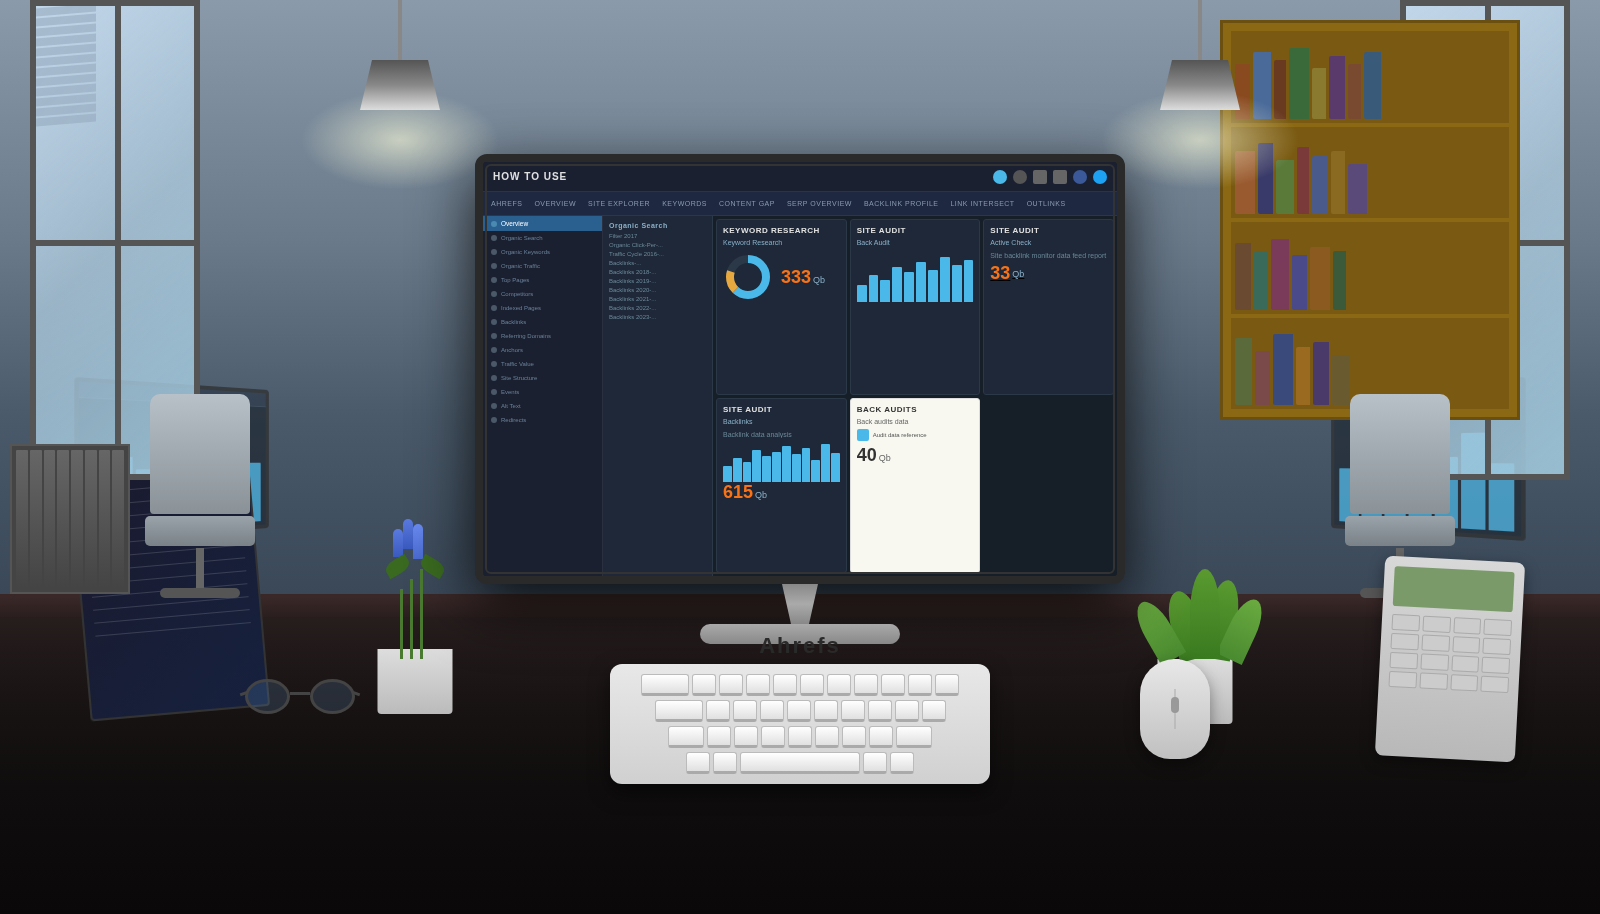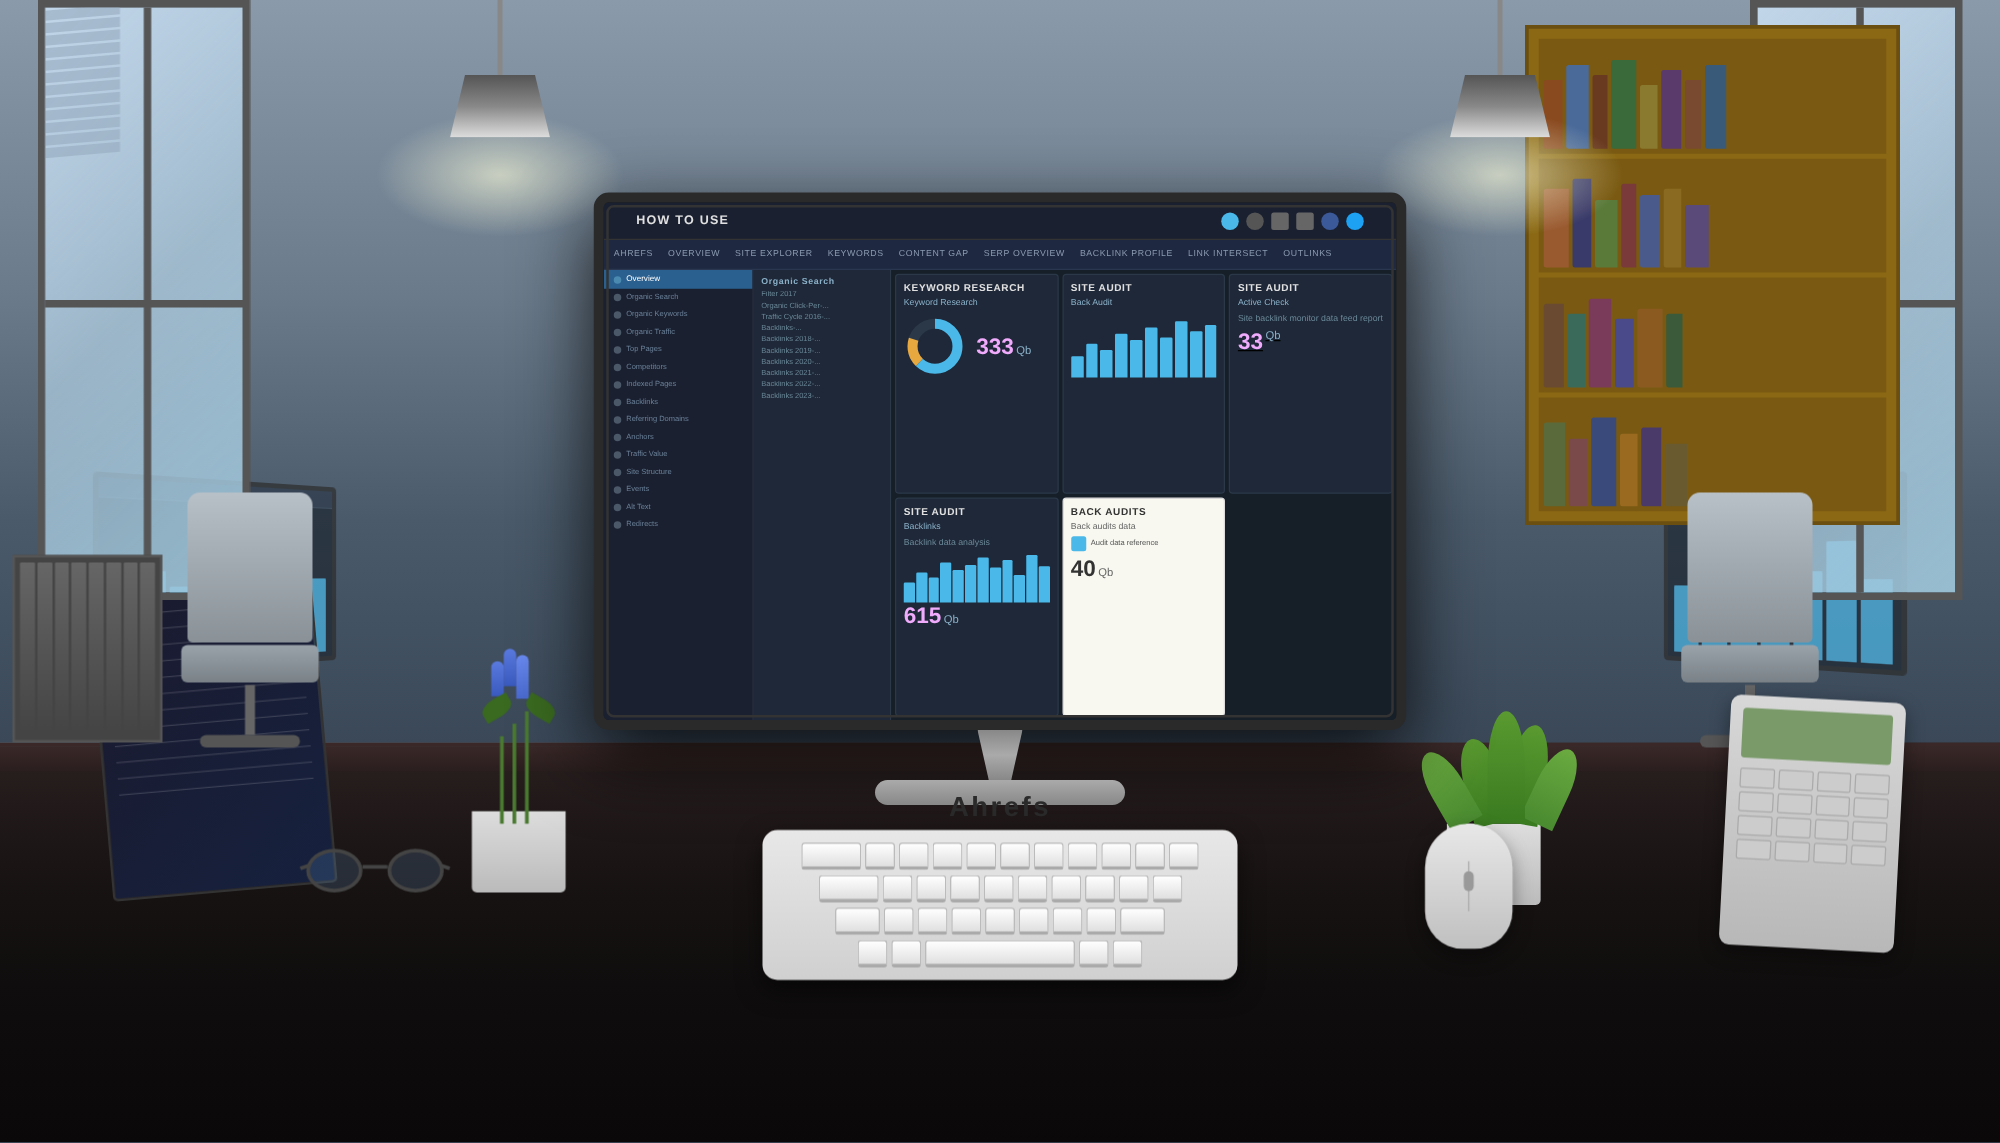--- a/index.html
+++ b/index.html
@@ -330,21 +330,21 @@
       display: flex;
       flex-direction: column;
     }
 
     
     .screen-topbar {
       background: #1a2030;
       height: 30px;
       display: flex;
       align-items: center;
-      padding: 0 26px;
+      padding: 0 10px;
       gap: 8px;
       border-bottom: 1px solid #333;
     }
 
     .screen-title {
       font-size: 10px;
       font-weight: bold;
       color: #e0e0e0;
       letter-spacing: 1px;
       text-transform: uppercase;
@@ -489,21 +489,21 @@
 
     .card-subtitle {
       font-size: 7px;
       color: #8ab0c8;
       margin-bottom: 6px;
     }
 
     .card-number {
       font-size: 22px;
       font-weight: bold;
-      color: #f0abfc;
+      color: #f97316;
     }
 
     .card-unit {
       font-size: 9px;
       color: #8ab0c8;
     }
 
     
     .bar-chart {
       display: flex;
@@ -1081,21 +1081,21 @@
                   <div class="bar" style="height:90%;"></div>
                   <div class="bar" style="height:75%;"></div>
                   <div class="bar" style="height:85%;"></div>
                 </div>
               </div>
 
               <div class="card">
                 <div class="card-title">SITE AUDIT</div>
                 <div class="card-subtitle">Active Check</div>
                 <div style="font-size:7px;color:#6a8898;margin-bottom:4px;overflow:hidden;text-overflow:ellipsis;white-space:nowrap;">Site backlink monitor data feed report</div>
-                <span style="display:flex;align-items:flex-start;gap:2px;text-decoration:underline;">
+                <span style="display:flex;align-items:center;gap:2px;text-decoration:underline;">
                   <span class="card-number" style="font-size:18px;">33</span>
                   <span class="card-unit">Qb</span>
                 </span>
               </div>
 
               <div class="card">
                 <div class="card-title">SITE AUDIT</div>
                 <div class="card-subtitle">Backlinks</div>
                 <div style="font-size:7px;color:#6a8898;margin-bottom:2px;overflow:hidden;text-overflow:ellipsis;white-space:nowrap;">Backlink data analysis</div>
                 <div class="mini-bar-chart">

